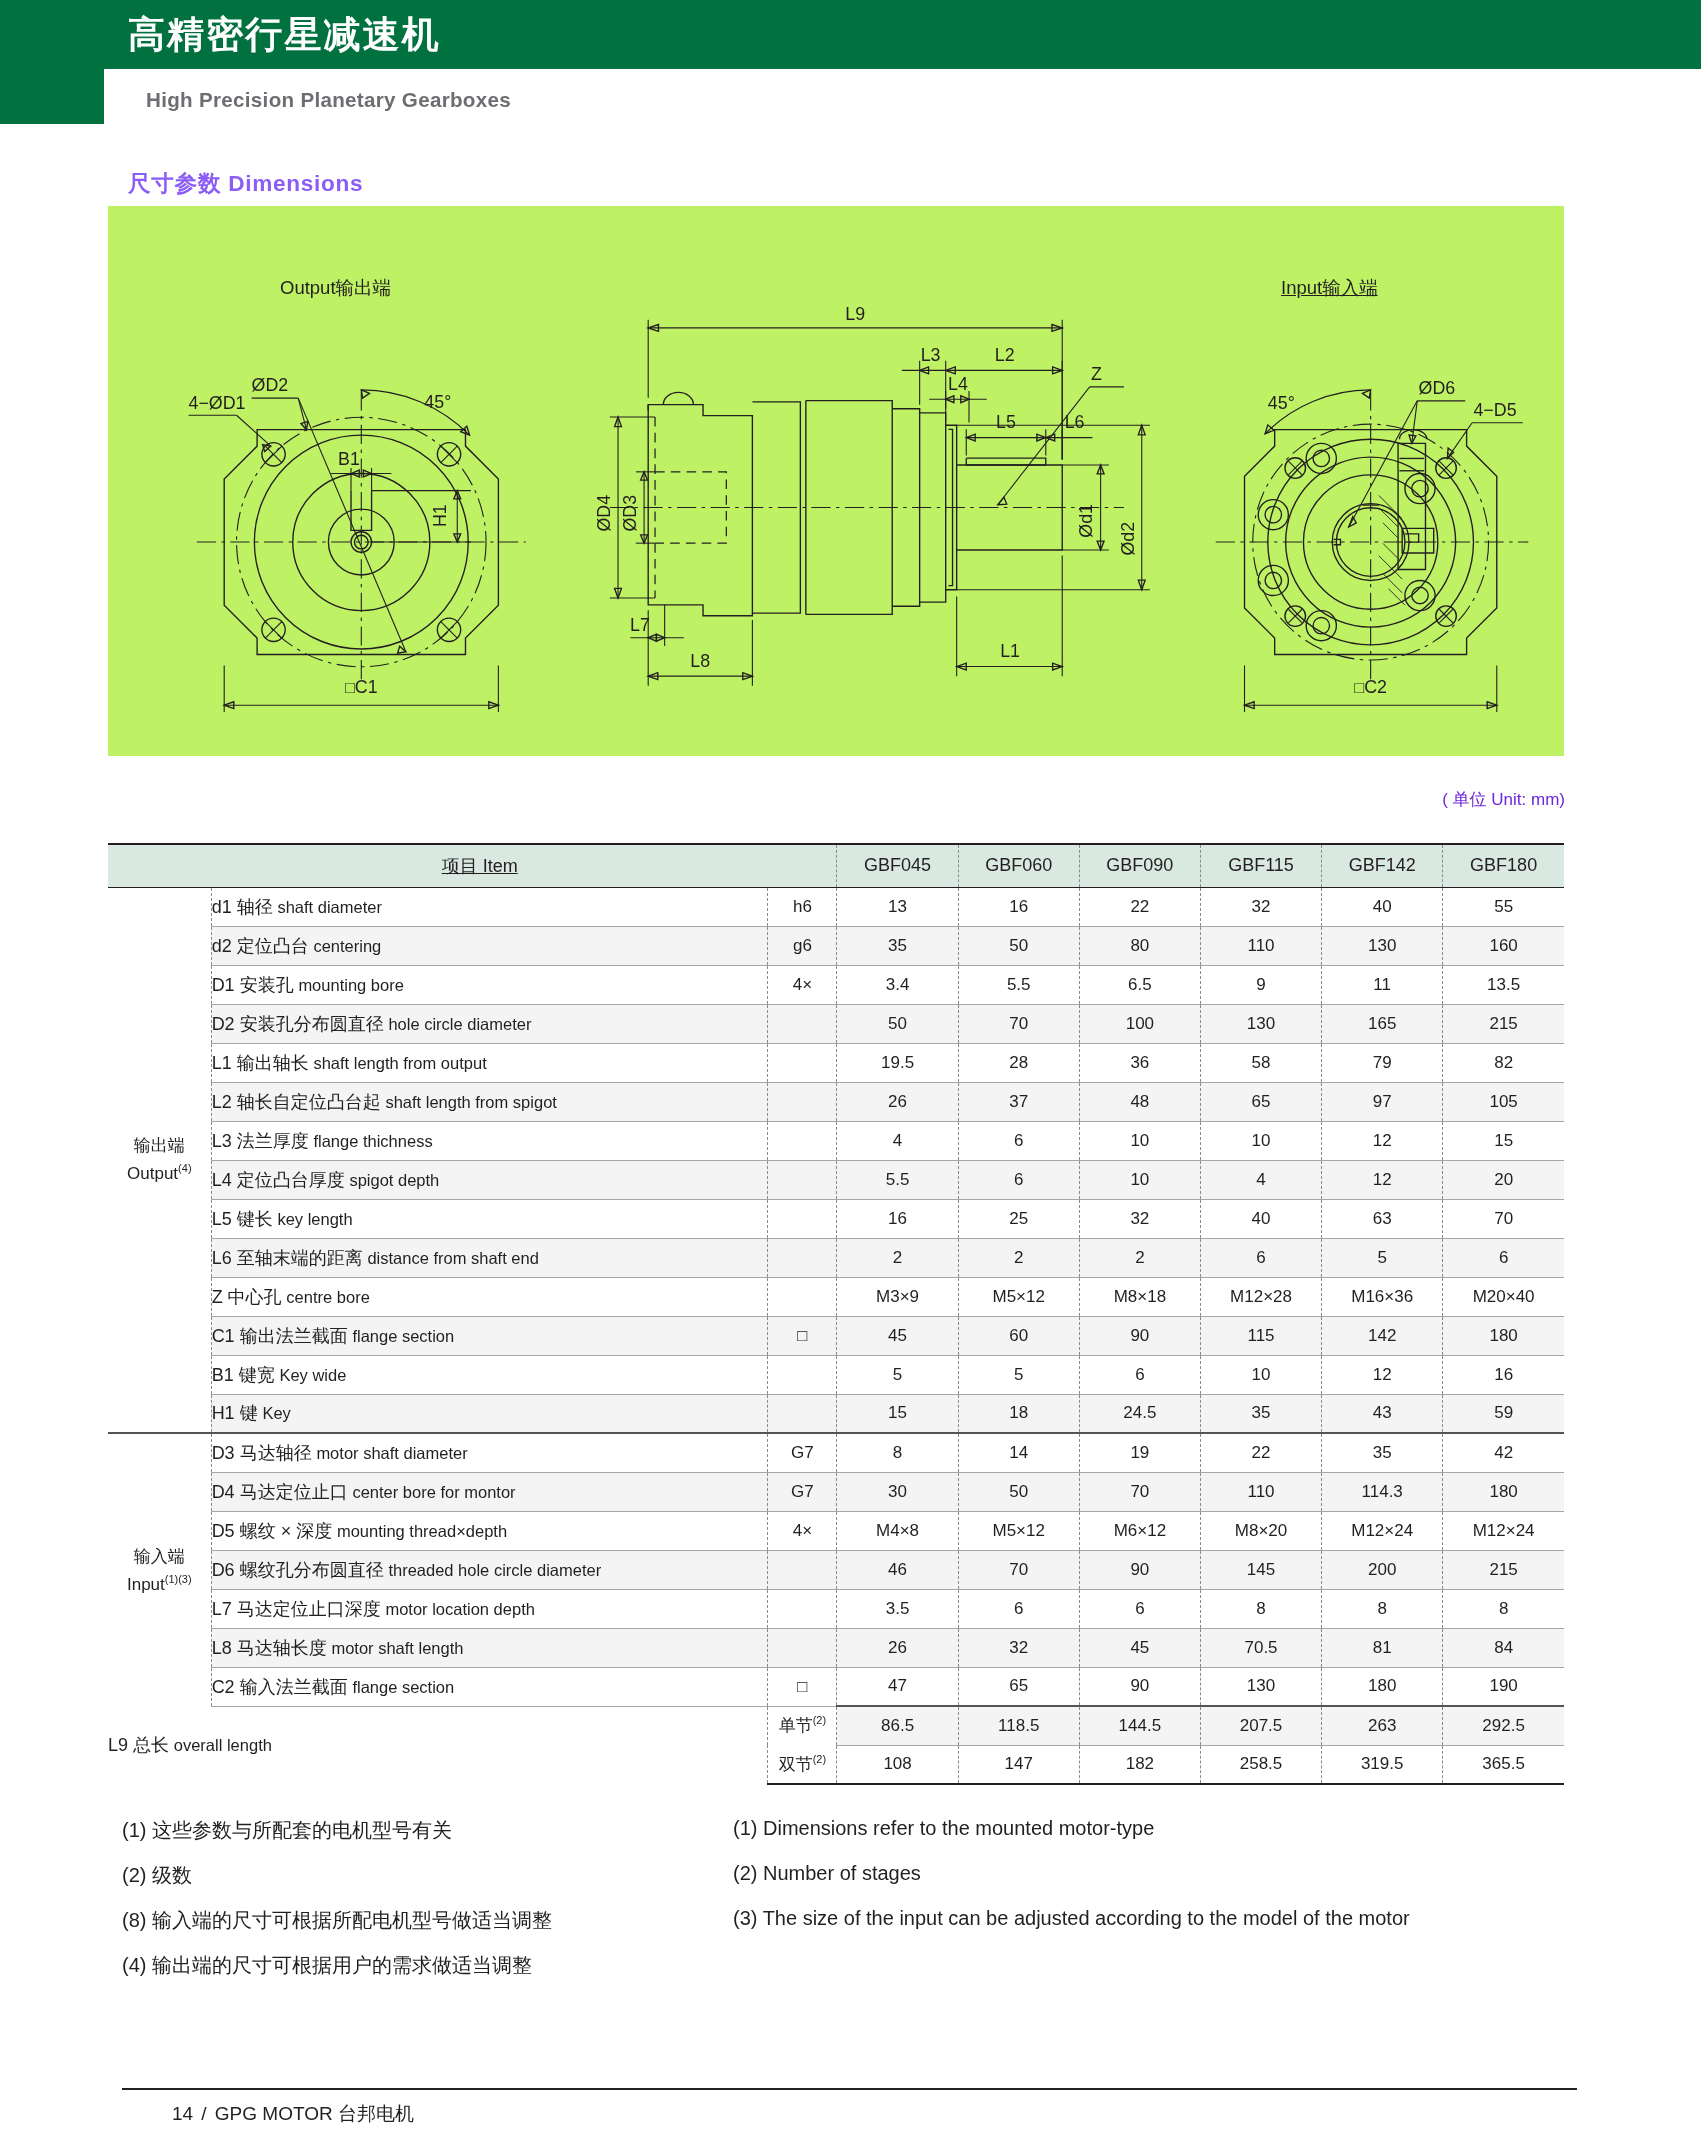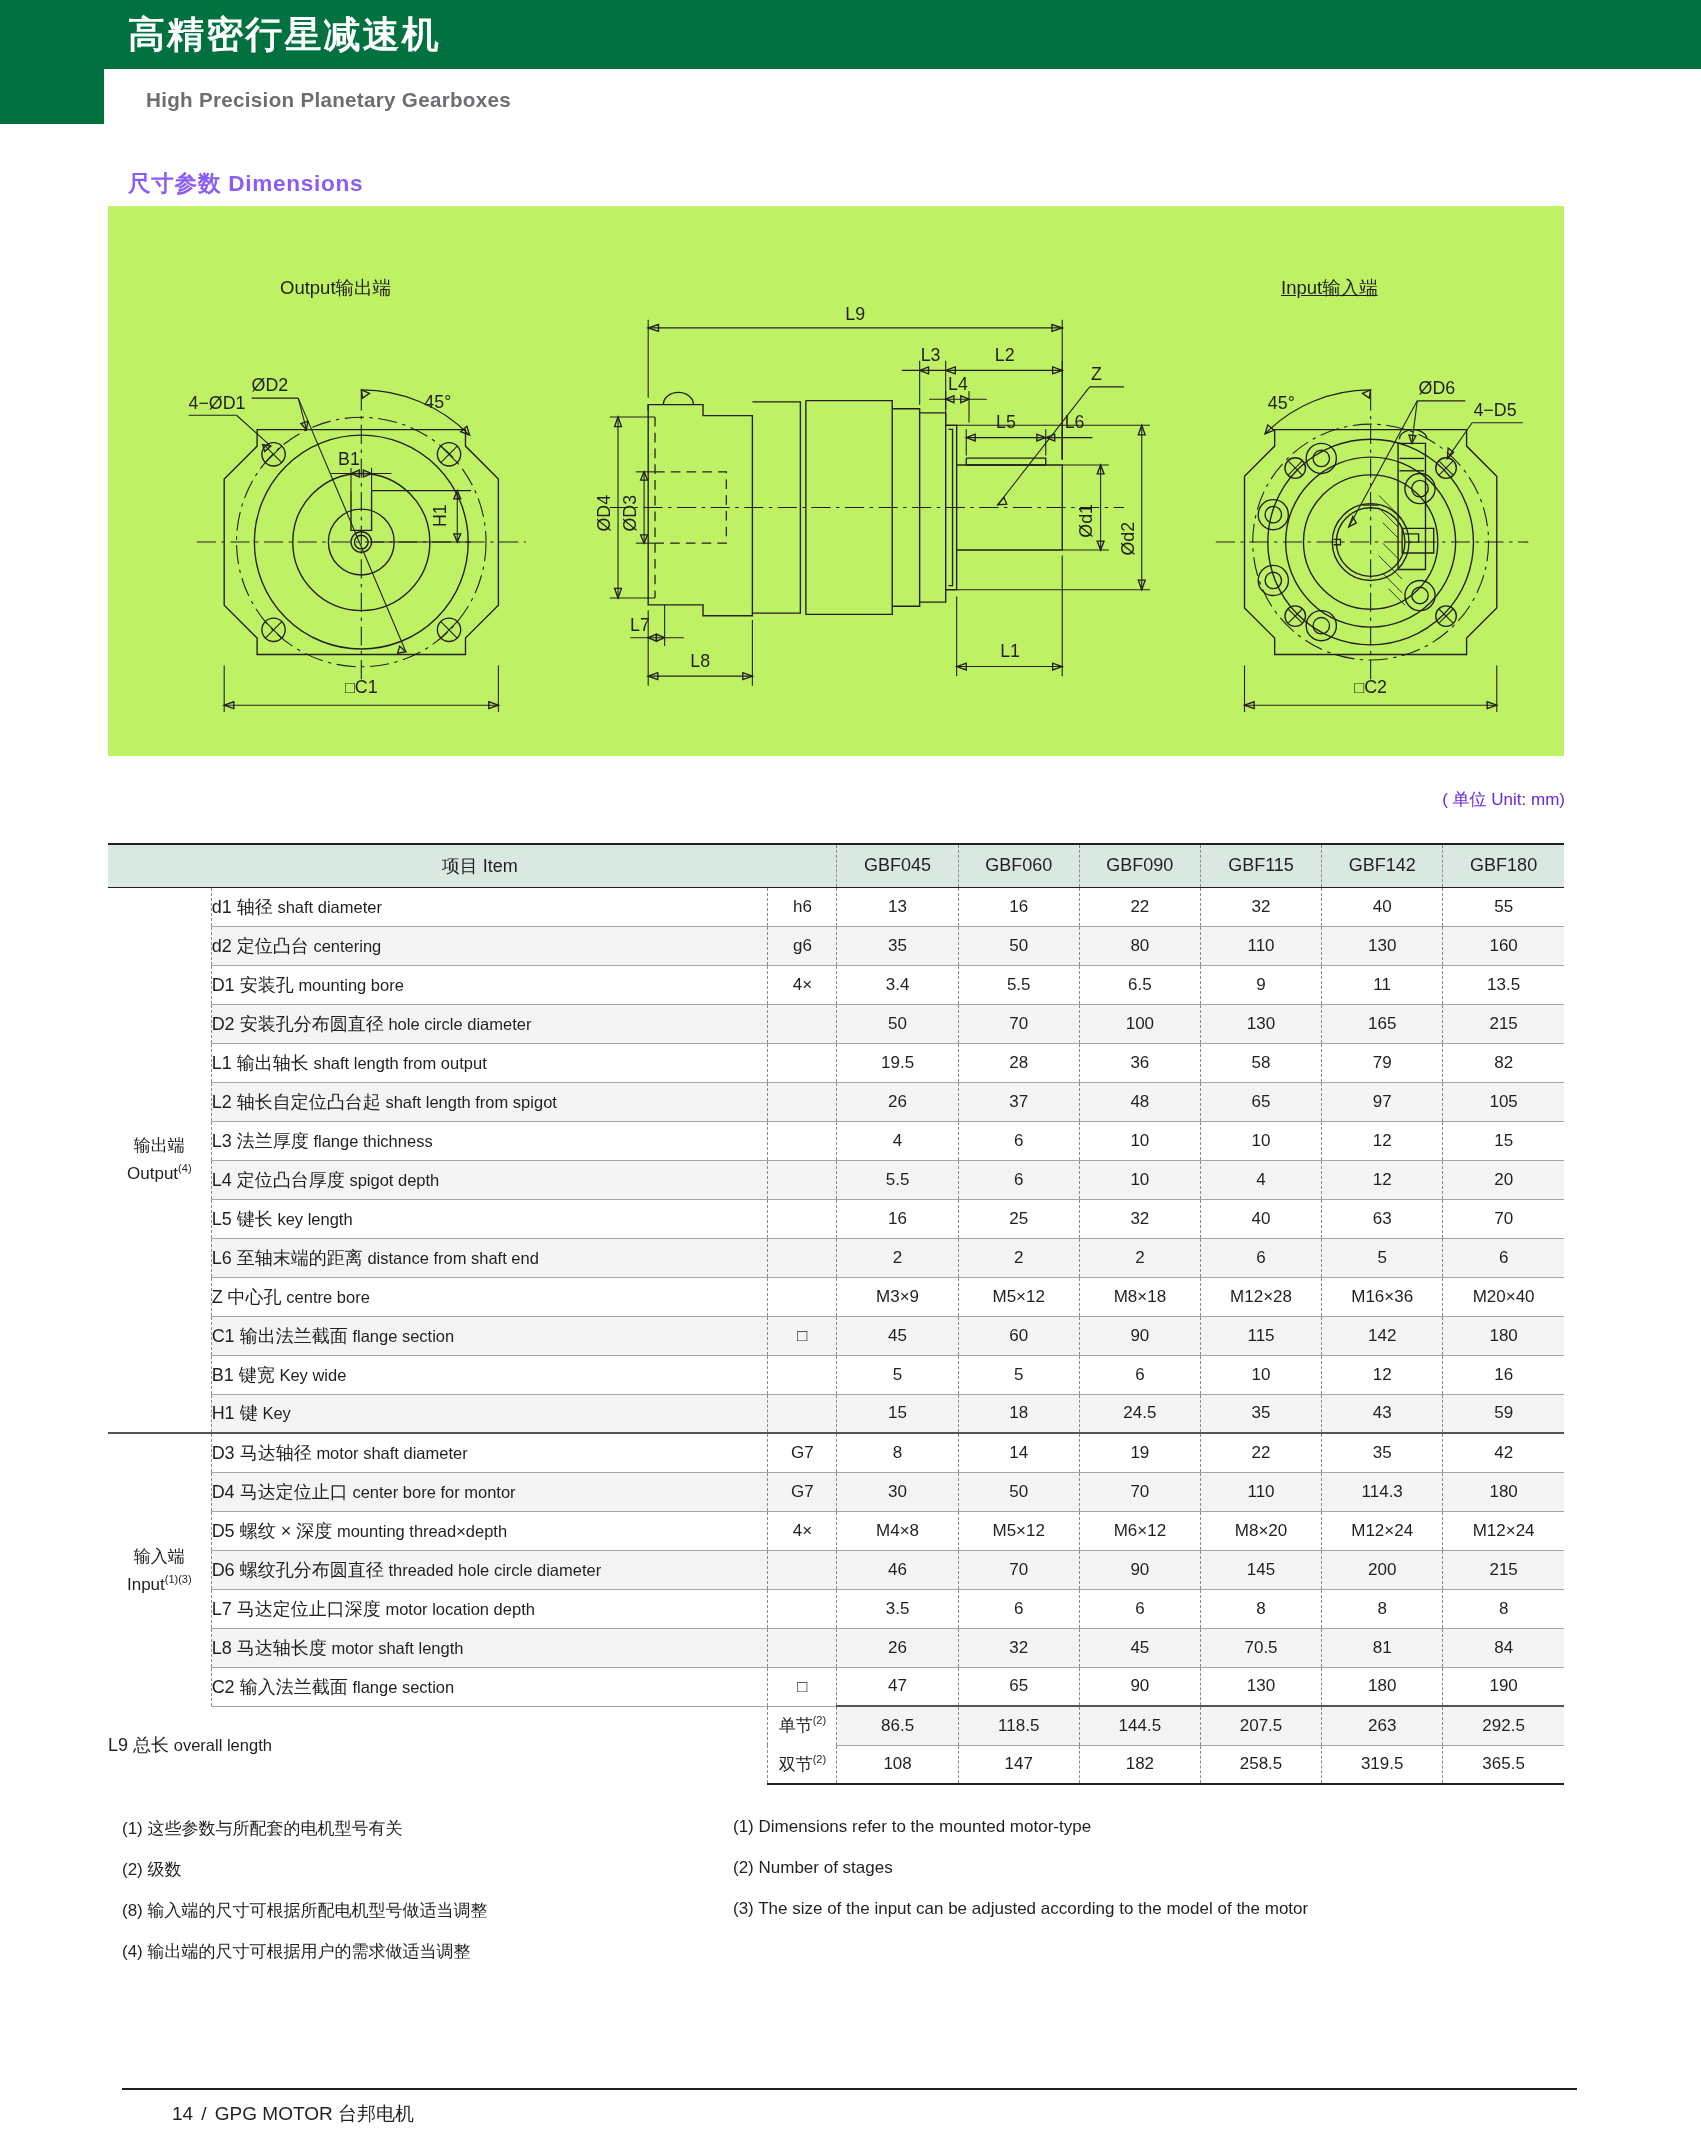--- a/index.html
+++ b/index.html
@@ -113,20 +113,21 @@
     background: #d9e8e0;
     border-top: 2.1px solid #231f20;
     border-bottom: 1.4px solid #231f20;
     text-align: center;
     font-size: 18px;
     height: 43px;
   }
   .th-item {
     text-align: left;
     padding-left: 15px !important;
+    text-decoration: underline;
   }
   .col-model { border-left: 1.4px dashed #8a8a8a; }
 
   .grp-cell {
     text-align: center;
     font-size: 17px;
     line-height: 23px;
     border-right: 1.4px dashed #8a8a8a;
     vertical-align: middle;
     width: 103px;
@@ -175,21 +176,21 @@
     border-left: 1.4px dashed #8a8a8a;
     font-size: 17px;
     white-space: nowrap;
   }
 
   
   .notes {
     position: absolute;
     left: 122px; top: 1817px;
     width: 1455px;
-    font-size: 17px;
+    font-size: 20px;
     color: #231f20;
   }
   .note-row { display: flex; margin-bottom: 18px; }
   .note-cn { width: 611px; white-space: nowrap; }
   .note-en { flex: 1; white-space: nowrap; }
 
   
   .footer-rule {
     position: absolute;
     left: 122px; top: 2088px;

